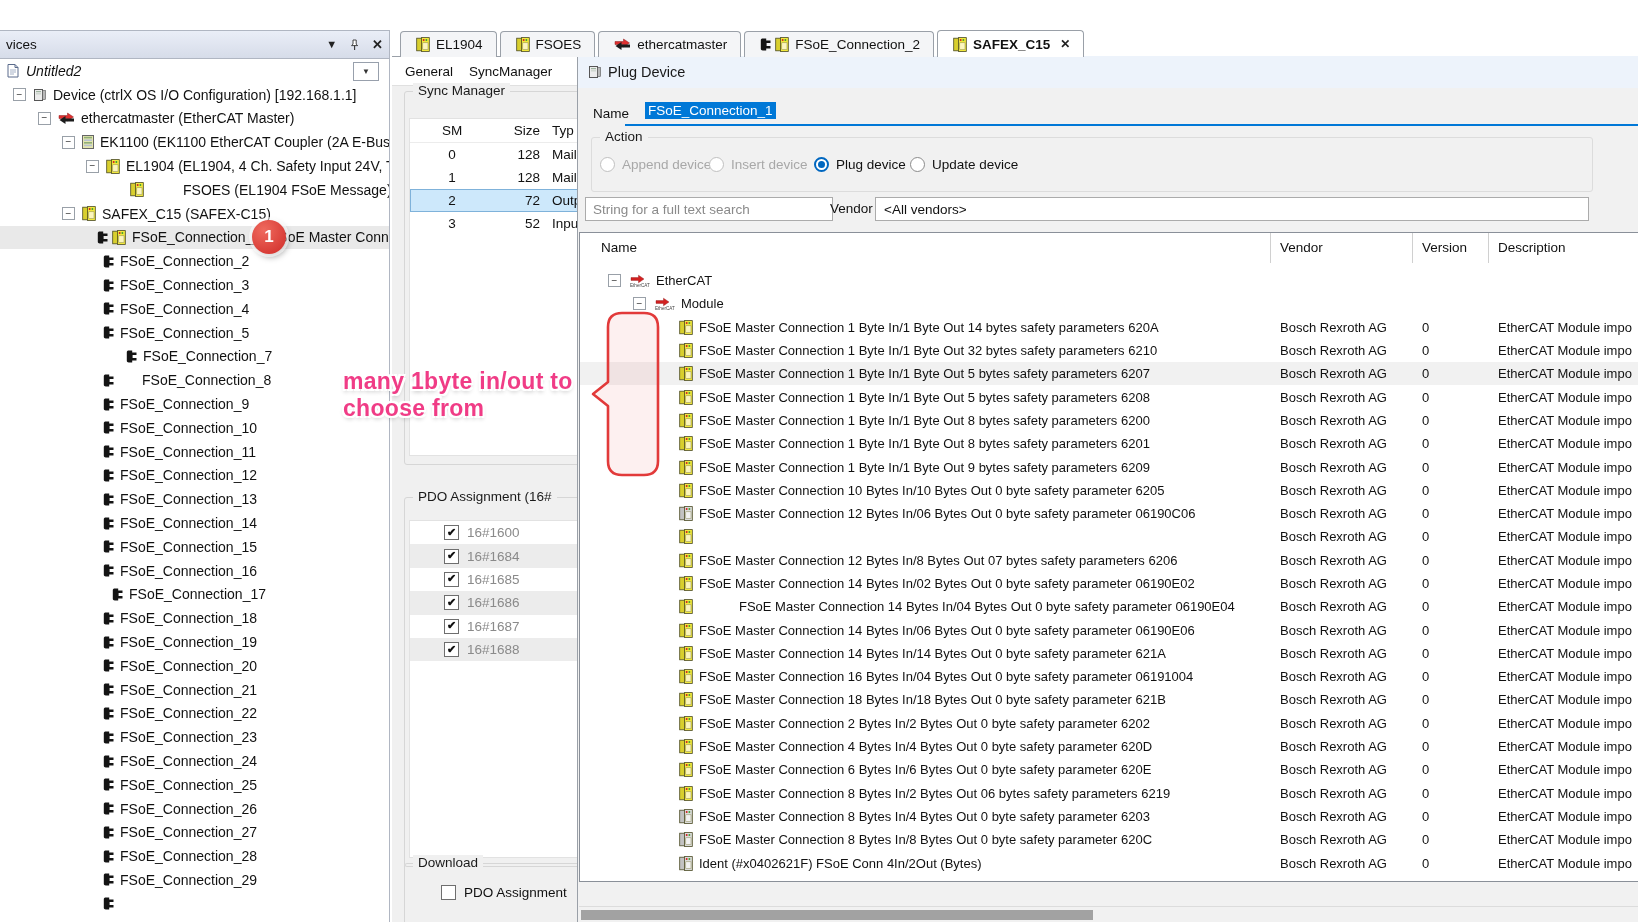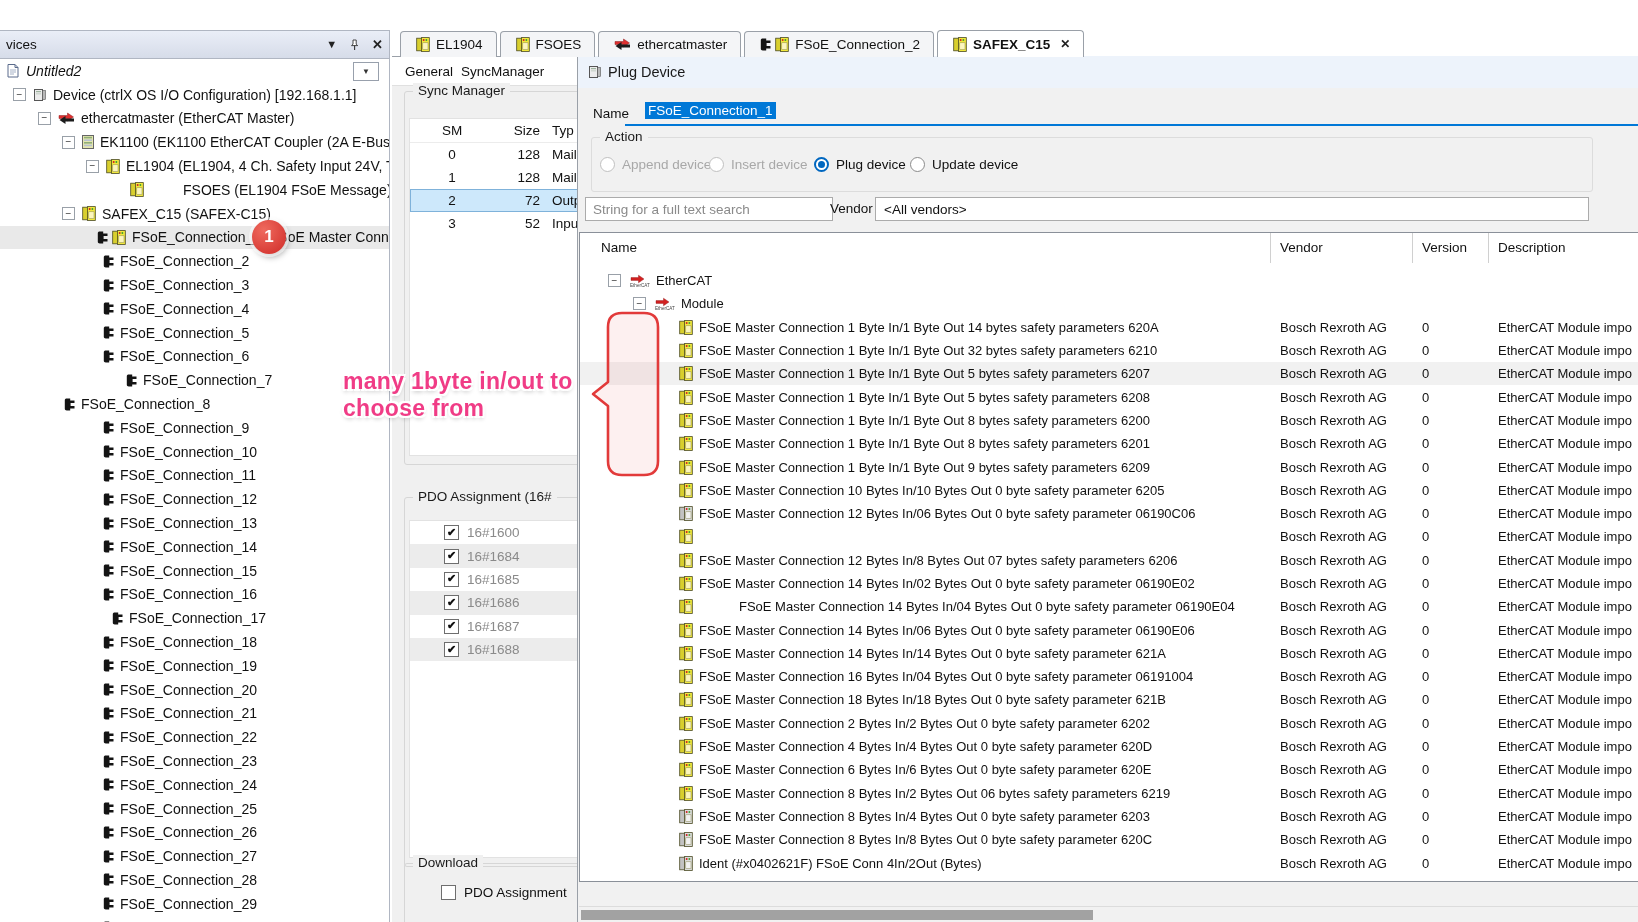--- a/index.html
+++ b/index.html
@@ -28,21 +28,21 @@
   .tabbar{position:absolute;left:400px;top:31px;height:26px;display:flex;align-items:flex-end;z-index:5;}
   .tab{height:25px;display:flex;align-items:center;padding:0 13px 0 15px;margin-right:3px;
        border:1px solid #9aa0a8;border-bottom:none;border-radius:4px 4px 0 0;background:#f4f5f7;
        font-size:13.5px;white-space:nowrap;}
   .tab.active{background:#fff;font-weight:bold;height:26px;}
   .tabclose{margin-left:10px;font-size:12px;font-weight:bold;color:#222;}
   .contentline{position:absolute;left:392px;top:56px;width:1246px;height:1px;background:#9aa0a8;z-index:3;}
   
   .mpanel{position:absolute;left:392px;top:57px;width:185px;height:865px;background:#f0f0f0;
           overflow:hidden;z-index:2;}
-  .subtabs{height:28px;display:flex;align-items:center;gap:8px;padding-left:13px;background:#fff;
+  .subtabs{height:28px;display:flex;align-items:center;gap:16px;padding-left:13px;background:#fff;
            border-bottom:1px solid #e0e0e0;font-size:13.5px;}
   .gbox{position:absolute;border:1px solid #d6d6d6;border-radius:3px;}
   .glabel{position:absolute;top:-9px;left:8px;background:#f0f0f0;padding:0 5px;font-size:13.5px;color:#1a1a1a;}
   .whitebox{position:absolute;background:#fff;border:1px solid #e2e2e2;overflow:hidden;}
   .srow{height:23px;position:relative;font-size:13.5px;}
   .srow.shead{border-bottom:1px solid #ececec;}
   .srow.sel{background:#cde8fb;outline:1px solid #7fb2da;outline-offset:-1px;}
   .c-sm{position:absolute;left:26px;width:32px;top:4px;text-align:center;}
   .c-size{position:absolute;left:60px;width:70px;top:4px;text-align:right;}
   .c-typ{position:absolute;left:142px;top:4px;}
@@ -247,37 +247,29 @@
           <span class="tlabel">FSoE_Connection_4</span>
         </div>
         <div class="trow" style="padding-left: 103px;">
           <span class="ic">
             <svg width="11" height="13" viewBox="0 0 11 13">
               <path d="M0.8 2.2C0.8 1 1.6 0.5 2.8 0.5H6.2V2.4H10.5V4.9H6.6V8.1H10.5V10.6H6.2V12.5H2.8C1.6 12.5 0.8 12 0.8 10.8Z" fill="#141414"></path>
             </svg>
           </span>
           <span class="tlabel">FSoE_Connection_5</span>
         </div>
-        <div class="trow" style="padding-left: 103px;">
-          <span class="ic">
-            <svg width="11" height="13" viewBox="0 0 11 13">
-              <path d="M0.8 2.2C0.8 1 1.6 0.5 2.8 0.5H6.2V2.4H10.5V4.9H6.6V8.1H10.5V10.6H6.2V12.5H2.8C1.6 12.5 0.8 12 0.8 10.8Z" fill="#141414"></path>
-            </svg>
-          </span>
-          <span class="tlabel">FSoE_Connection_6</span>
-        </div>
         <div class="trow" style="padding-left: 103px; margin-left: 23px;">
           <span class="ic">
             <svg width="11" height="13" viewBox="0 0 11 13">
               <path d="M0.8 2.2C0.8 1 1.6 0.5 2.8 0.5H6.2V2.4H10.5V4.9H6.6V8.1H10.5V10.6H6.2V12.5H2.8C1.6 12.5 0.8 12 0.8 10.8Z" fill="#141414"></path>
             </svg>
           </span>
           <span class="tlabel">FSoE_Connection_7</span>
         </div>
-        <div class="trow" style="padding-left: 64px;">
+        <div class="trow" style="padding-left: 103px; gap: 22px;">
           <span class="ic">
             <svg width="11" height="13" viewBox="0 0 11 13">
               <path d="M0.8 2.2C0.8 1 1.6 0.5 2.8 0.5H6.2V2.4H10.5V4.9H6.6V8.1H10.5V10.6H6.2V12.5H2.8C1.6 12.5 0.8 12 0.8 10.8Z" fill="#141414"></path>
             </svg>
           </span>
           <span class="tlabel">FSoE_Connection_8</span>
         </div>
         <div class="trow" style="padding-left: 103px;">
           <span class="ic">
             <svg width="11" height="13" viewBox="0 0 11 13">

